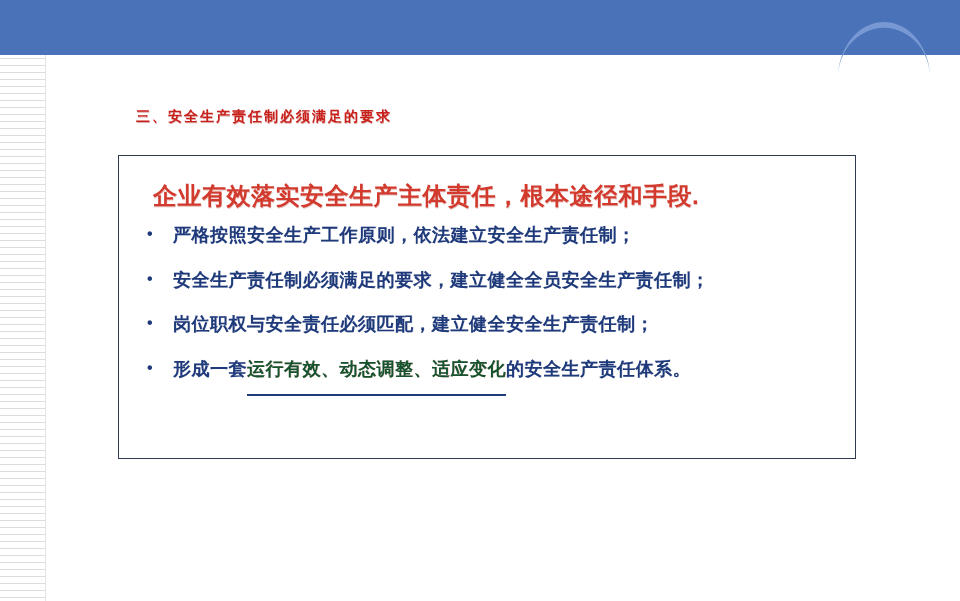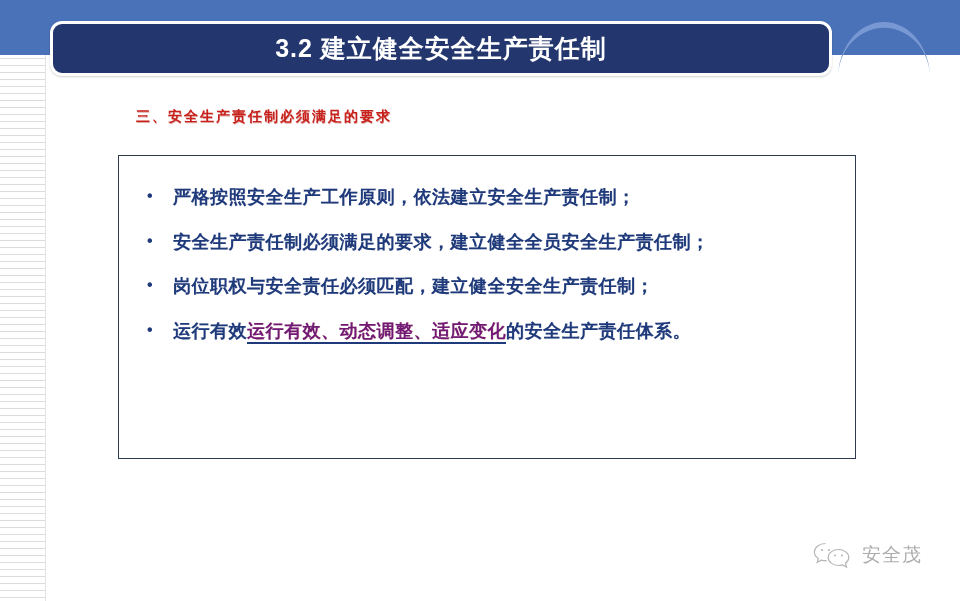--- a/index.html
+++ b/index.html
@@ -158,23 +158,23 @@
     text-align: left;
     padding-left: 8px;
     box-sizing: border-box;
   }
   .bullet-text {
     flex: 1 1 auto;
     letter-spacing: 0.5px;
     text-shadow: 0.4px 0.4px 0 rgba(20,40,110,0.25);
   }
   .seg-red {
-    color: #701a75;
+    color: #14532d;
     border-bottom: 2px solid #1f3a7a;
-    padding-bottom: 1px;
+    padding-bottom: 15px;
     text-shadow: 0.4px 0.4px 0 rgba(180,30,15,0.3);
   }
 
   
   .watermark {
     position: absolute;
     left: 812px;
     top: 540px;
     display: flex;
     align-items: center;
@@ -199,28 +199,26 @@
 
   <div class="arc-deco">
     <svg width="96" height="78" viewBox="0 0 96 78" xmlns="http://www.w3.org/2000/svg">
       <path d="M2,74 A46,56 0 0,1 94,74 A44,48 0 0,0 2,74 Z" fill="#7a9ad4" opacity="0.95"></path>
     </svg>
   </div>
 
   <div class="stripes"></div>
   <div class="stripes-edge"></div>
 
-  <div class="title-bar">
-    <span class="title-text">3.2  建立健全安全生产责任制</span>
-  </div>
 
   <div class="section-subtitle">三、安全生产责任制必须满足的要求</div>
 
   <div class="content-box">
 
+    <div class="box-heading">企业有效落实安全生产主体责任，根本途径和手段.</div>
 
     <ul class="bullet-list">
 
       <li class="bullet-item">
         <span class="bullet-dot">•</span>
         <span class="bullet-text">
           <span>严格按照安全生产工作原则，依法建立安全生产责任制；</span>
         </span>
       </li>
 
@@ -234,38 +232,21 @@
       <li class="bullet-item">
         <span class="bullet-dot">•</span>
         <span class="bullet-text">
           <span>岗位职权与安全责任必须匹配，建立健全安全生产责任制；</span>
         </span>
       </li>
 
       <li class="bullet-item">
         <span class="bullet-dot">•</span>
         <span class="bullet-text">
-          <span>运行有效</span><span class="seg-red">运行有效、动态调整、适应变化</span><span>的安全生产责任体系。</span>
+          <span>形成一套</span><span class="seg-red">运行有效、动态调整、适应变化</span><span>的安全生产责任体系。</span>
         </span>
       </li>
 
     </ul>
   </div>
 
-  <div class="watermark">
-    <span>
-      <svg class="wm-icon" viewBox="0 0 40 30" xmlns="http://www.w3.org/2000/svg">
-        <g fill="none" stroke="#9a9a9a" stroke-width="1.2">
-          <path d="M13.5,3.5 C7.3,3.5 2.4,7.4 2.4,12.1 C2.4,14.7 3.9,17.1 6.3,18.6 L5.2,22.2 L9.3,20.1 C10.6,20.5 12,20.7 13.5,20.7 C13.9,20.7 14.3,20.7 14.7,20.6"></path>
-          <path d="M26.5,9.5 C20.8,9.5 16.2,13.1 16.2,17.5 C16.2,21.9 20.8,25.5 26.5,25.5 C27.9,25.5 29.2,25.3 30.4,24.9 L34.6,27.1 L33.4,23.3 C35.3,21.9 36.8,19.8 36.8,17.5 C36.8,13.1 32.2,9.5 26.5,9.5 Z" fill="#ffffff"></path>
-        </g>
-        <g fill="#9a9a9a">
-          <circle cx="10" cy="10" r="1.1"></circle>
-          <circle cx="17" cy="10" r="1.1"></circle>
-          <circle cx="23" cy="15.5" r="1"></circle>
-          <circle cx="30" cy="15.5" r="1"></circle>
-        </g>
-      </svg>
-    </span>
-    <span class="wm-text">安全茂</span>
-  </div>
 
 </div>
 
 </body></html>

